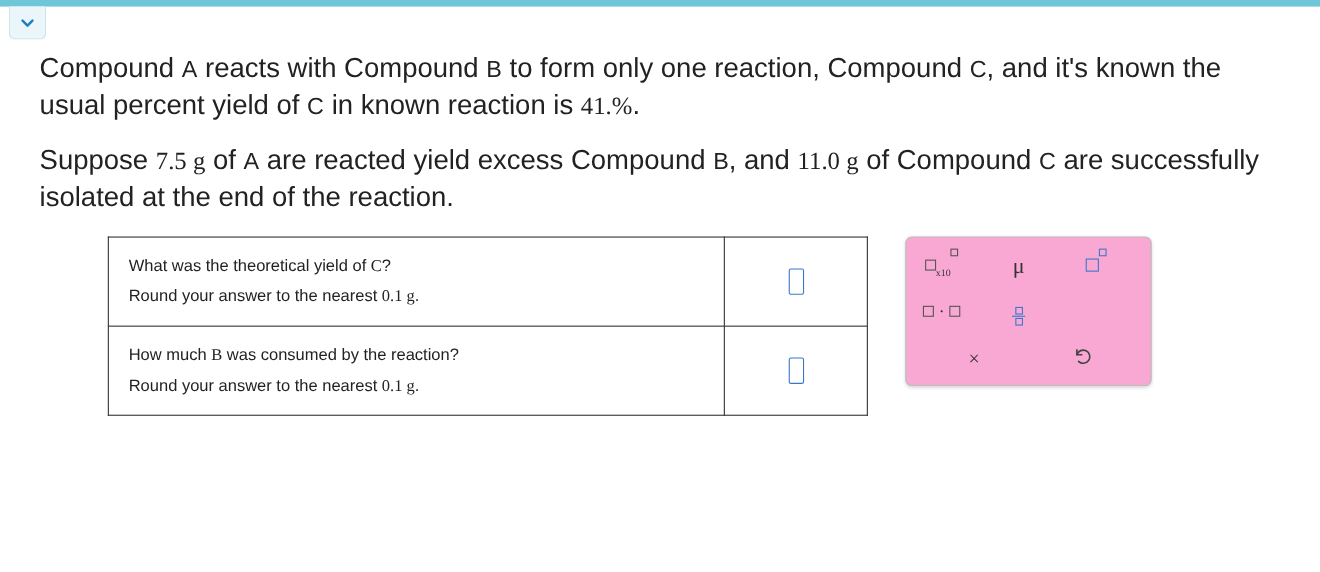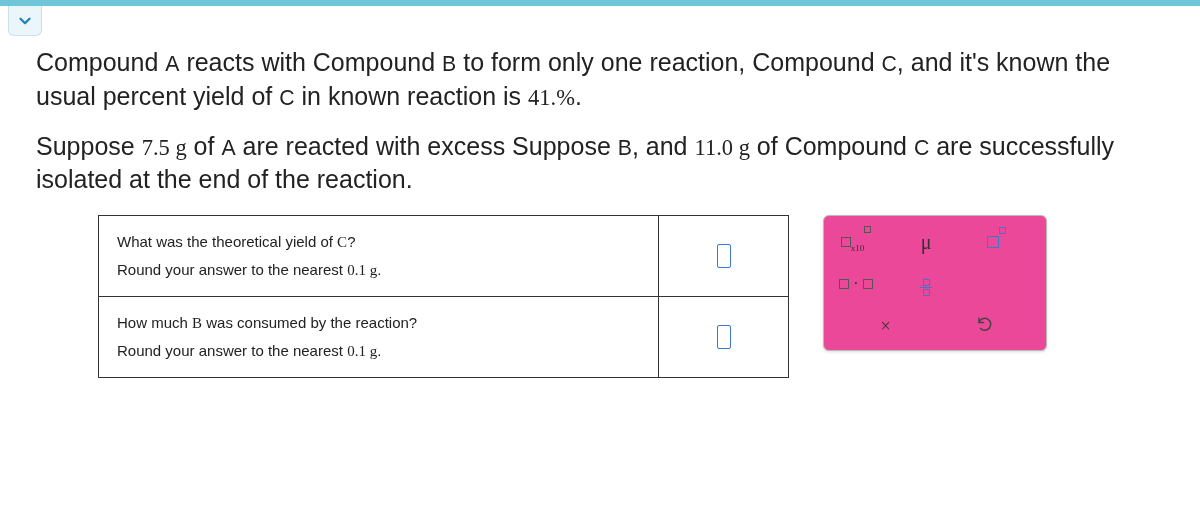--- a/index.html
+++ b/index.html
@@ -67,21 +67,21 @@
     height: 24px;
     border: 1.5px solid #3a78c9;
     border-radius: 2px;
     vertical-align: middle;
   }
   .toolpanel {
     width: 224px;
     border: 1px solid #bbb;
     border-radius: 6px;
     box-shadow: 0 1px 3px rgba(0,0,0,.15);
-    background: #ec4899;
+    background: #f9a8d4;
     padding: 12px 12px 10px 12px;
   }
   .tool-row {
     display: flex;
     justify-content: flex-start;
     gap: 30px;
     margin-bottom: 14px;
     align-items: center;
     height: 28px;
   }
@@ -115,21 +115,21 @@
   </svg>
 </div>
 
 <div class="content">
 
   <p class="para">
     <span>Compound </span><span class="sc">A</span><span> reacts with Compound </span><span class="sc">B</span><span> to form only one reaction, Compound </span><span class="sc">C</span><span>, and it's known the usual percent yield of </span><span class="sc">C</span><span> in known reaction is </span><span class="mathnum">41.%</span><span>.</span>
   </p>
 
   <p class="para">
-    <span>Suppose </span><span class="mathnum">7.5 g</span><span> of </span><span class="sc">A</span><span> are reacted with excess Suppose </span><span class="sc">B</span><span>, and </span><span class="mathnum">11.0 g</span><span> of Compound </span><span class="sc">C</span><span> are successfully isolated at the end of the reaction.</span>
+    <span>Suppose </span><span class="mathnum">7.5 g</span><span> of </span><span class="sc">A</span><span> are reacted yield excess Compound </span><span class="sc">B</span><span>, and </span><span class="mathnum">11.0 g</span><span> of Compound </span><span class="sc">C</span><span> are successfully isolated at the end of the reaction.</span>
   </p>
 
   <div class="qa-wrap">
     <table class="qa-table">
       <tbody>
           <tr>
         <td class="qcell">
           <span>What was the theoretical yield of </span><span class="mathC">C</span><span>?</span><br>
           <span>Round your answer to the nearest </span><span class="mathC">0.1 g</span><span>.</span>
         </td>

